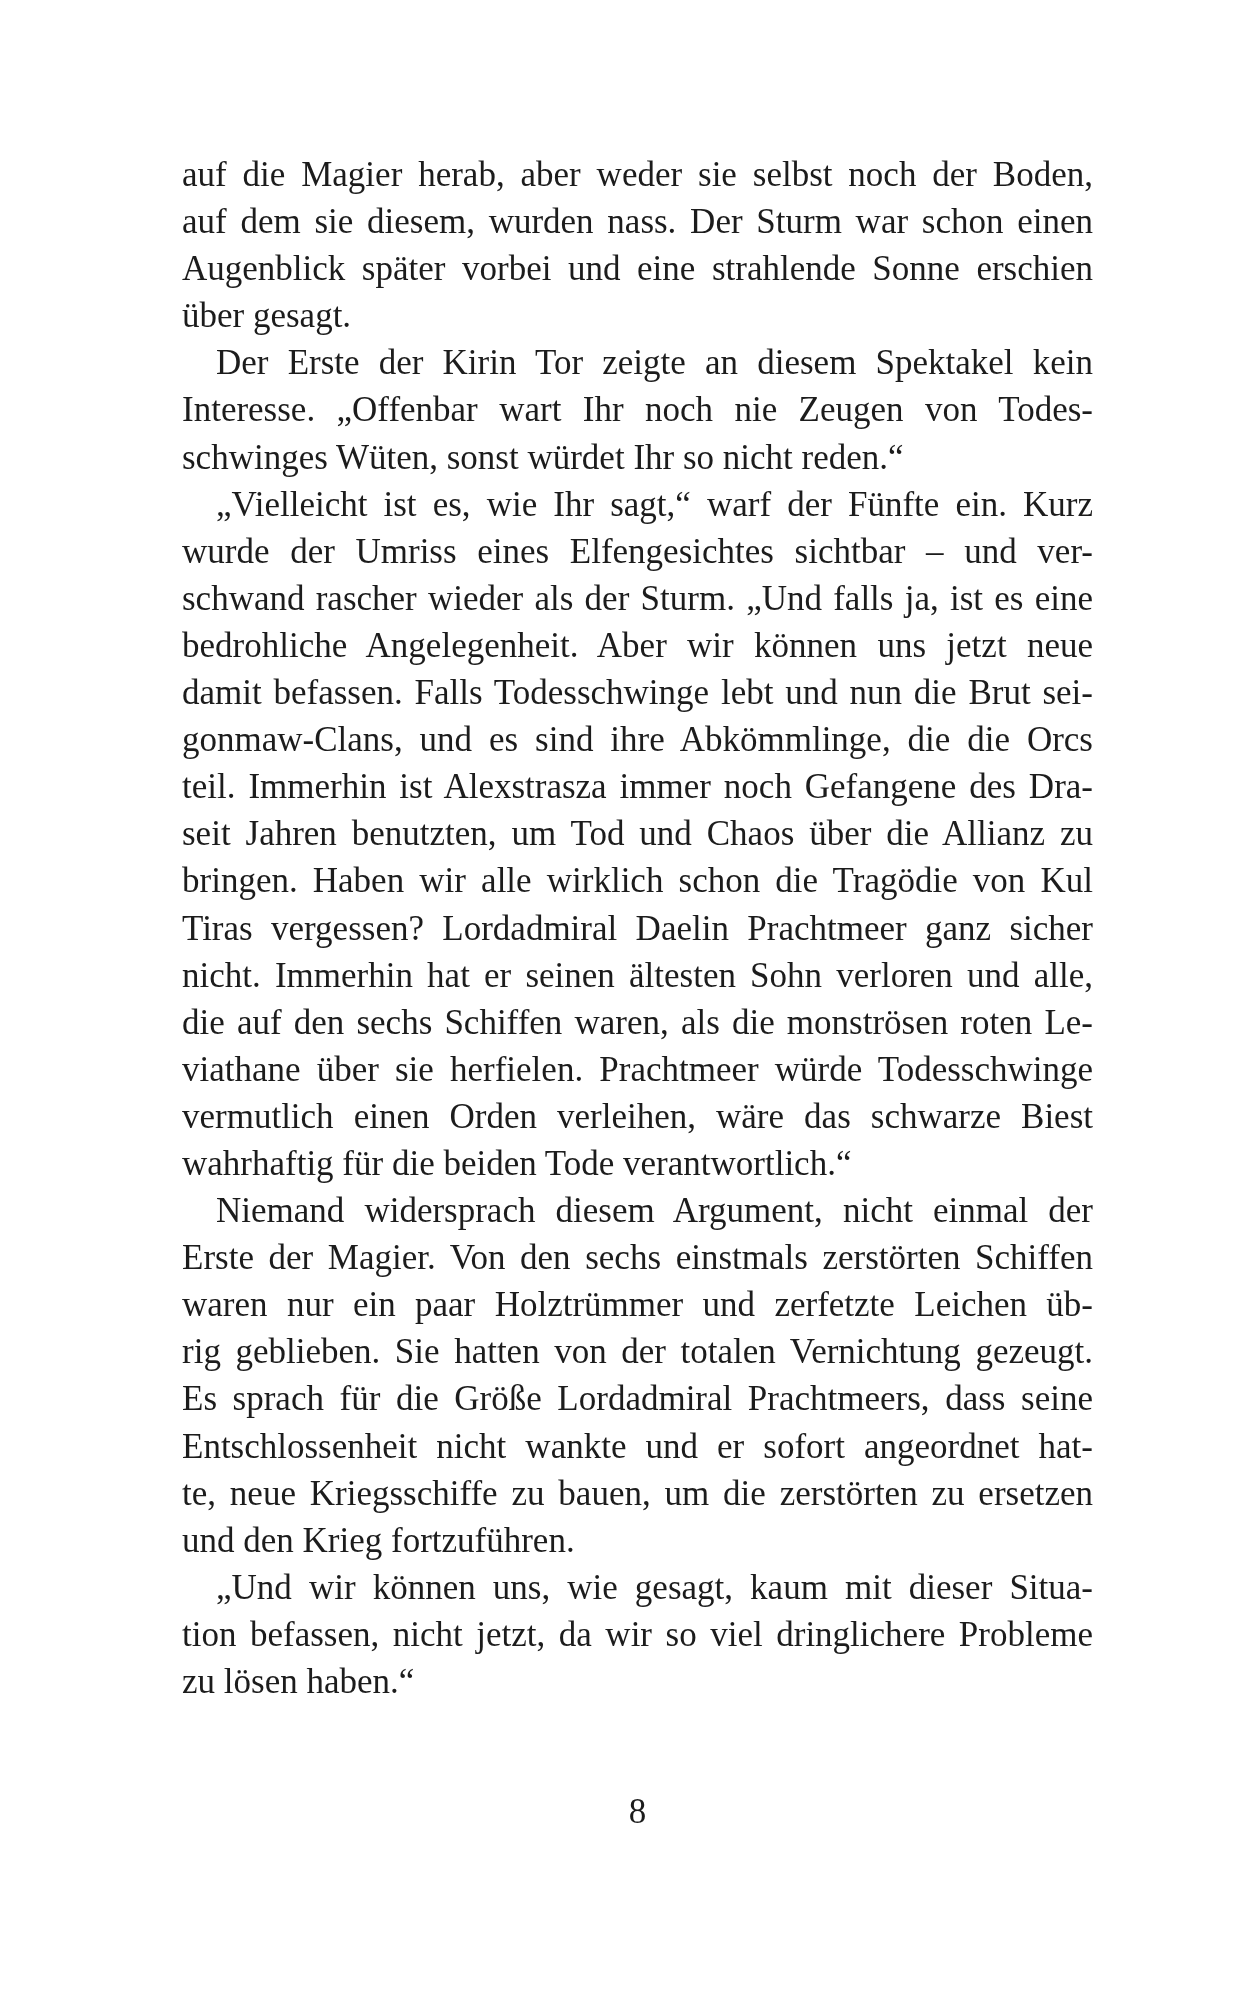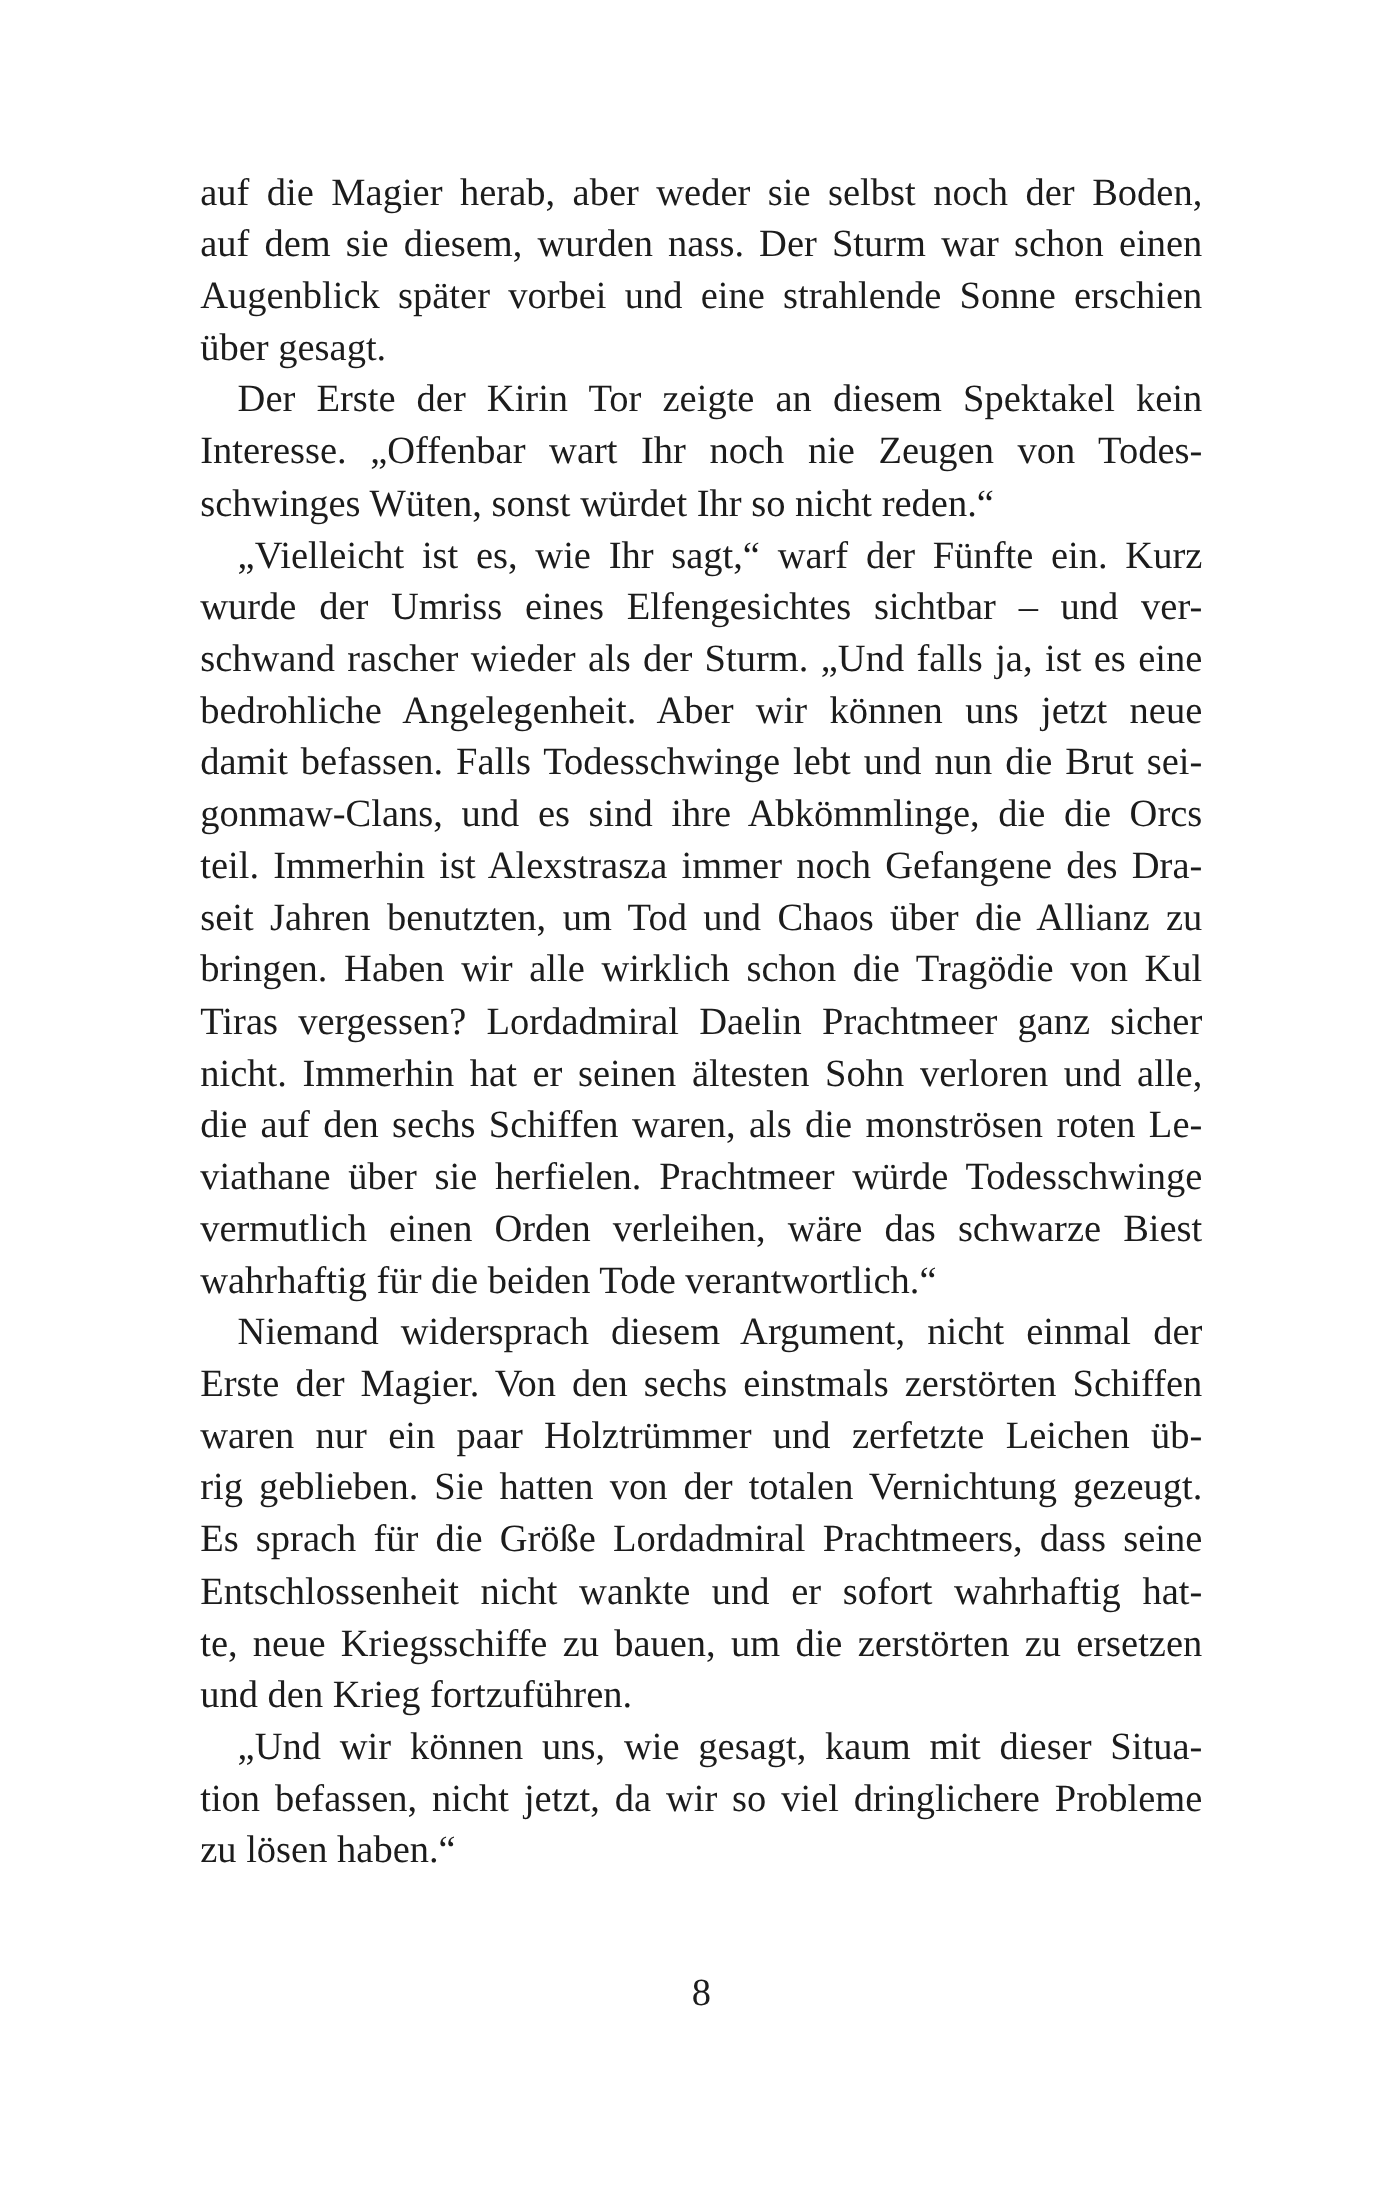--- a/index.html
+++ b/index.html
@@ -91,21 +91,21 @@
       <span class="line">vermutlich einen Orden verleihen, wäre das schwarze Biest</span>
       <span class="line last">wahrhaftig für die beiden Tode verantwortlich.“</span>
     </div>
 
     <div>
       <span class="line indent">Niemand widersprach diesem Argument, nicht einmal der</span>
       <span class="line">Erste der Magier. Von den sechs einstmals zerstörten Schiffen</span>
       <span class="line">waren nur ein paar Holztrümmer und zerfetzte Leichen üb-</span>
       <span class="line">rig geblieben. Sie hatten von der totalen Vernichtung gezeugt.</span>
       <span class="line">Es sprach für die Größe Lordadmiral Prachtmeers, dass seine</span>
-      <span class="line">Entschlossenheit nicht wankte und er sofort wahrhaftig hat-</span>
+      <span class="line">Entschlossenheit nicht wankte und er sofort angeordnet hat-</span>
       <span class="line">te, neue Kriegsschiffe zu bauen, um die zerstörten zu ersetzen</span>
       <span class="line last">und den Krieg fortzuführen.</span>
     </div>
 
     <div>
       <span class="line indent">„Und wir können uns, wie gesagt, kaum mit dieser Situa-</span>
       <span class="line">tion befassen, nicht jetzt, da wir so viel dringlichere Probleme</span>
       <span class="line last">zu lösen haben.“</span>
     </div>
 

